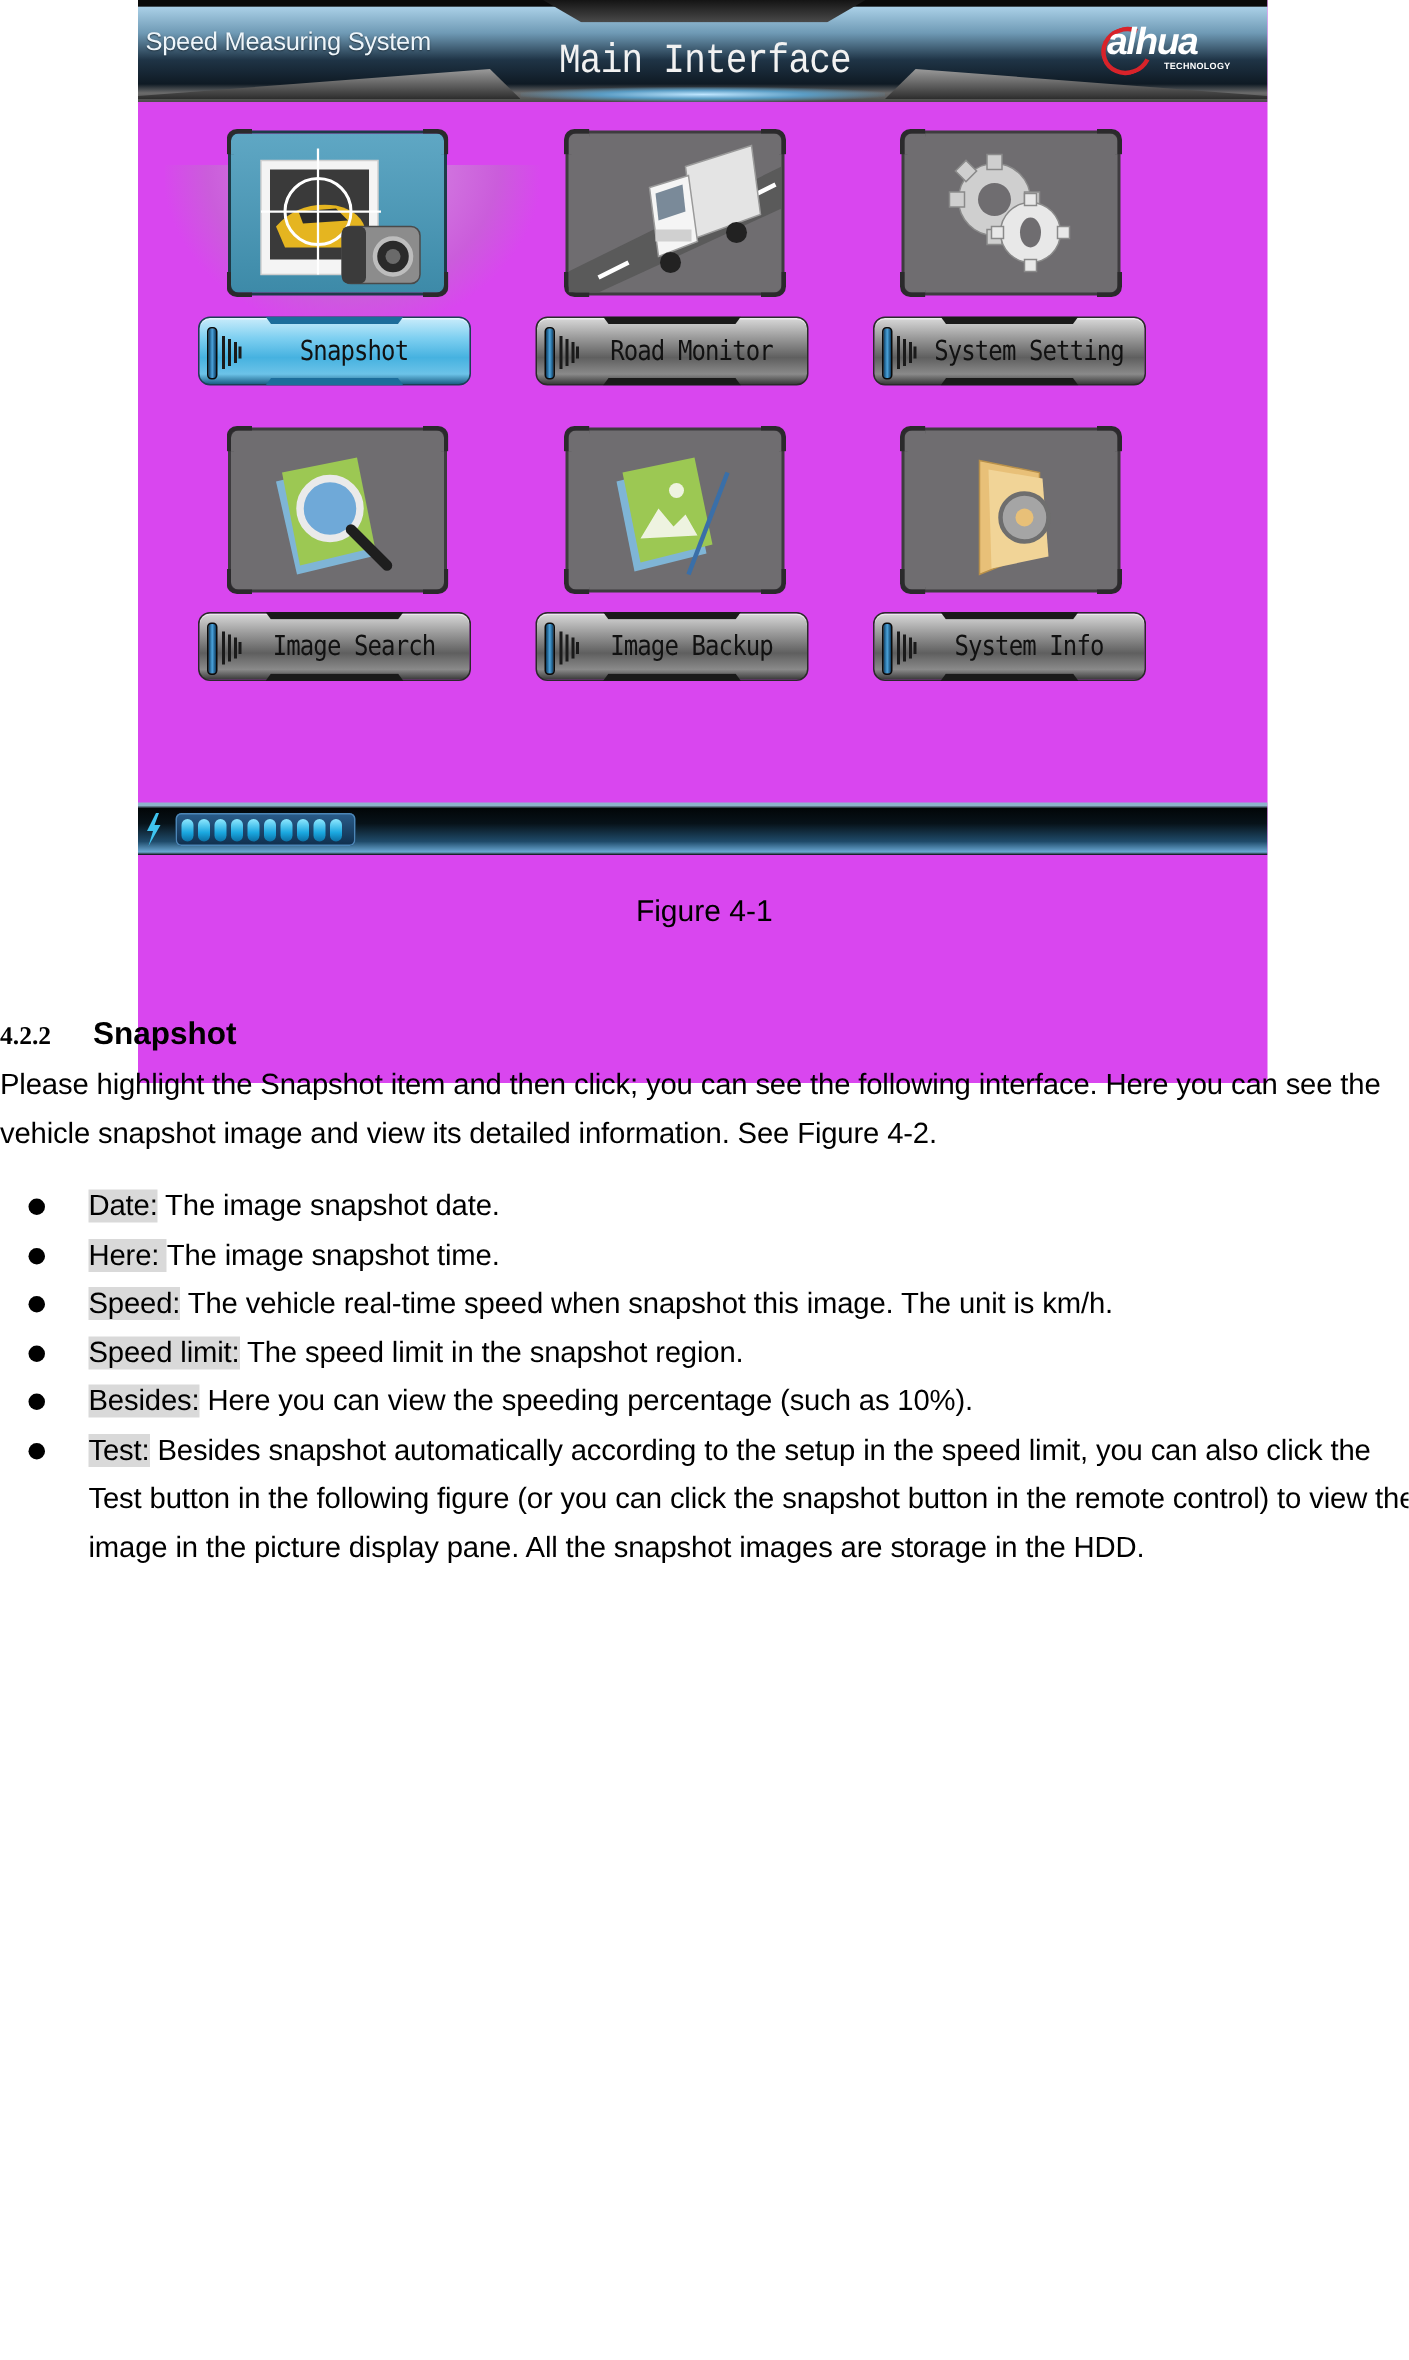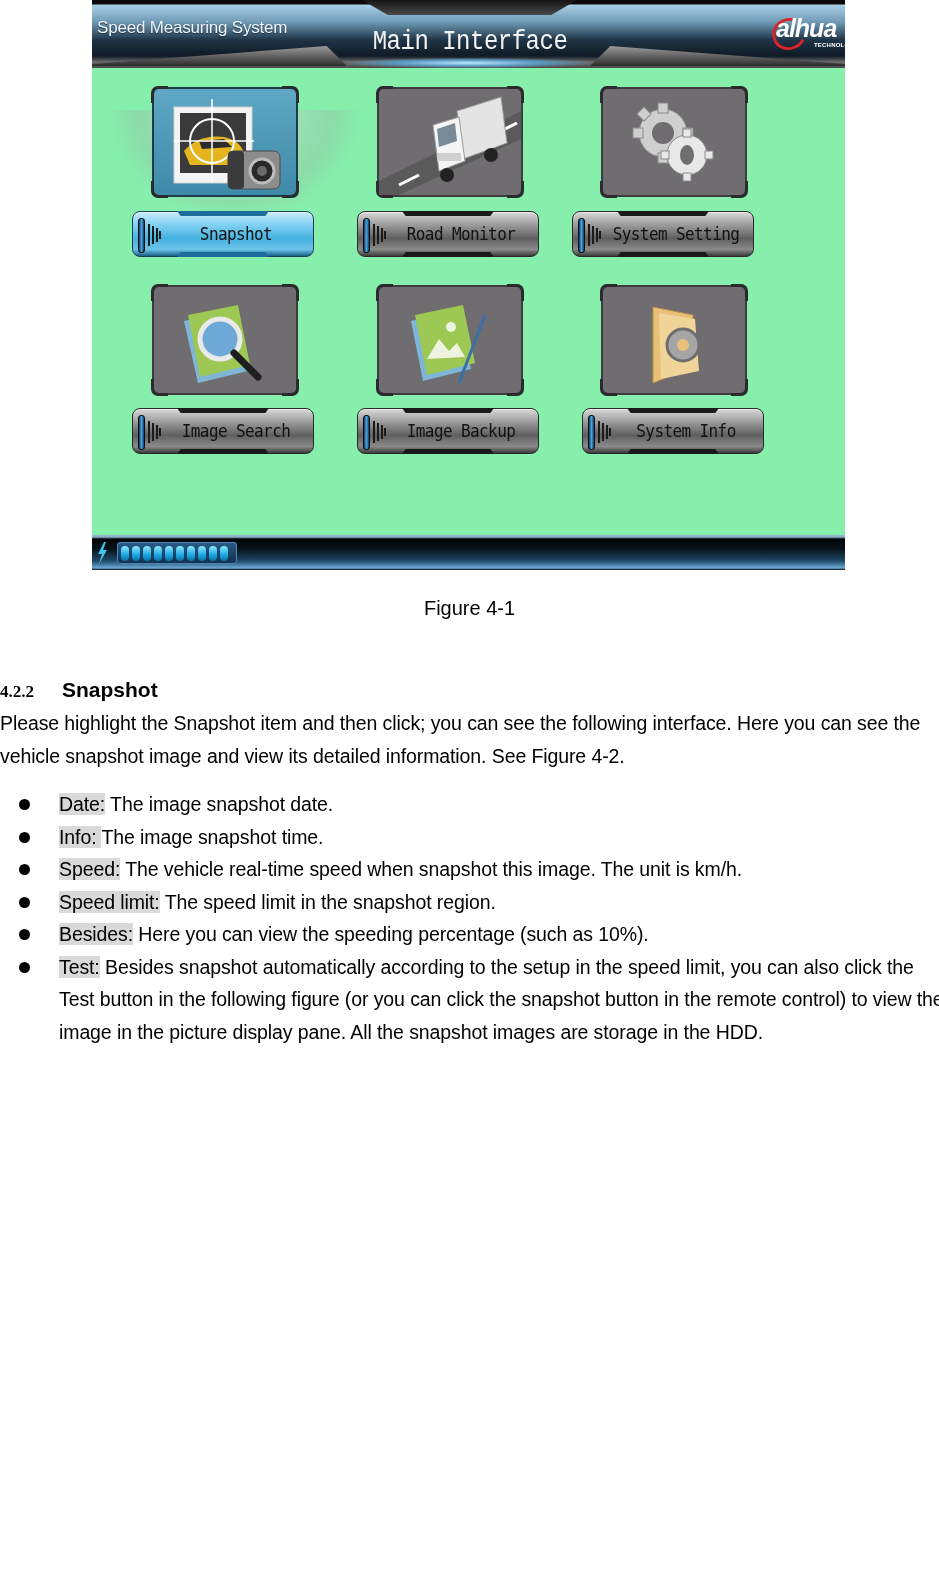--- a/index.html
+++ b/index.html
@@ -1,32 +1,32 @@
 <!DOCTYPE html>
 <html><head>
   <meta charset="utf-8">
   <style>
     html, body { margin: 0; padding: 0; background: #ffffff; }
     body { width: 939px; height: 1573px; position: relative; overflow: hidden; font-family: "Liberation Sans", sans-serif; color: #000; }
 
     
-    .figure { position: absolute; left: 92px; top: 0; width: 753px; height: 570px; background: #86efac; overflow: hidden; }
+    .figure { position: absolute; left: 92px; top: 0; width: 753px; height: 722px; background: #d946ef; overflow: hidden; }
     .topbar { position: absolute; left: 0; top: 0; width: 753px; height: 68px;
       background: linear-gradient(180deg, #0a0a0a 0px, #0a0a0a 4px, #a9cfe6 5px, #6f9ab5 22px, #1f3446 40px, #0f1a24 56px, #6b6b6b 62px, #4a4a4a 68px); }
     .topbar .notch { position: absolute; left: 270px; top: 0; width: 215px; height: 15px;
       background: linear-gradient(180deg, #141414, #4a4a4a); clip-path: polygon(0 0, 100% 0, 88% 100%, 12% 100%); }
     .topbar .wing-left { position: absolute; left: 0; top: 46px; width: 255px; height: 20px;
       background: linear-gradient(180deg, #9a9a9a, #2d2d2d); clip-path: polygon(0 90%, 92% 0, 100% 100%, 0 100%); }
     .topbar .wing-right { position: absolute; right: 0; top: 46px; width: 255px; height: 20px;
       background: linear-gradient(180deg, #9a9a9a, #2d2d2d); clip-path: polygon(8% 0, 100% 90%, 100% 100%, 0 100%); }
     .topbar .center-glow { position: absolute; left: 255px; top: 58px; width: 243px; height: 10px;
       background: radial-gradient(ellipse at center, #bfe6ff 0%, #5a9cc4 40%, rgba(0,0,0,0) 75%); }
     .sys-title { position: absolute; left: 5px; top: 18px; font-size: 17px; color: #eef6fb; letter-spacing: -0.2px; text-shadow: 0 1px 1px #20323f; }
     .main-title { position: absolute; left: 273px; top: 28px; width: 210px; text-align: center; font-family: "Liberation Mono", monospace; font-size: 24px; color: #f2f2f2; letter-spacing: -0.5px; transform: scaleY(1.15); }
-    .logo { position: absolute; left: 640px; top: 14px; width: 100px; height: 40px; margin-left: 38px; }
+    .logo { position: absolute; left: 640px; top: 14px; width: 100px; height: 40px; }
     .logo .brand { position: absolute; left: 6px; top: 0; font-size: 25px; font-weight: bold; font-style: italic; color: #ffffff; letter-spacing: -1px; }
     .logo .swoosh { position: absolute; left: 2px; top: 4px; width: 28px; height: 26px; border: 3px solid #d8232a; border-right-color: transparent; border-radius: 50%; transform: rotate(-20deg); }
     .logo .tag { position: absolute; left: 44px; top: 28px; font-size: 6px; color: #fff; font-weight: bold; letter-spacing: 0.2px; }
 
     .spot { position: absolute; left: 18px; top: 110px; width: 250px; height: 110px;
       background: radial-gradient(ellipse at center top, rgba(220,220,220,0.55) 0%, rgba(160,160,160,0.25) 55%, rgba(85,83,86,0) 72%); }
 
     .tile { position: absolute; width: 146px; height: 110px; border-radius: 7px; background: #6f6d70; border: 2px solid #3e3c3f; box-sizing: border-box; }
     .tile.active { background: linear-gradient(180deg, #5fa7c4, #3d8aa8); border-color: #1e3b48; }
     .tile .corner { position: absolute; width: 14px; height: 14px; border: 3px solid #2b2a2c; }
@@ -169,21 +169,21 @@
       <span class="groove-bot"></span>
     <span class="bar"></span>
     <span class="ticks">
         <i></i>
         <i></i>
         <i></i>
         <i></i>
       </span>
     <span class="label">Road Monitor</span>
   </div>
-  <div class="btn" style="left:480px; top:211px;">
+  <div class="btn" style="left:490px; top:211px;">
     <span class="groove-top"></span>
       <span class="groove-bot"></span>
     <span class="bar"></span>
     <span class="ticks">
         <i></i>
         <i></i>
         <i></i>
         <i></i>
       </span>
     <span class="label">System Setting</span>
@@ -286,20 +286,20 @@
 <div class="caption">Figure 4-1</div>
 
 <div class="heading">
   <span class="num">4.2.2</span><span>Snapshot</span>
 </div>
 
 <div class="para">Please highlight the Snapshot item and then click; you can see the following interface. Here you can see the vehicle snapshot image and view its detailed information. See Figure 4-2.</div>
 
 <ul class="bullets">
   <li><span class="dot"></span><span class="term">Date:</span><span> The image snapshot date.</span></li>
-  <li><span class="dot"></span><span class="term">Info: </span><span>The image snapshot time.</span></li>
+  <li><span class="dot"></span><span class="term">Here: </span><span>The image snapshot time.</span></li>
   <li><span class="dot"></span><span class="term">Speed:</span><span> The vehicle real-time speed when snapshot this image. The unit is km/h.</span></li>
   <li><span class="dot"></span><span class="term">Speed limit:</span><span> The speed limit in the snapshot region.</span></li>
   <li><span class="dot"></span><span class="term">Besides:</span><span> Here you can view the speeding percentage (such as 10%).</span></li>
   <li><span class="dot"></span><span class="term">Test:</span><span> Besides snapshot automatically according to the setup in the speed limit, you can also click the Test button in the following figure (or you can click the snapshot button in the remote control) to view the image in the picture display pane. All the snapshot images are storage in the HDD.</span></li>
 </ul>
 
 <div class="pagenum">18</div>
 
 </body></html>

